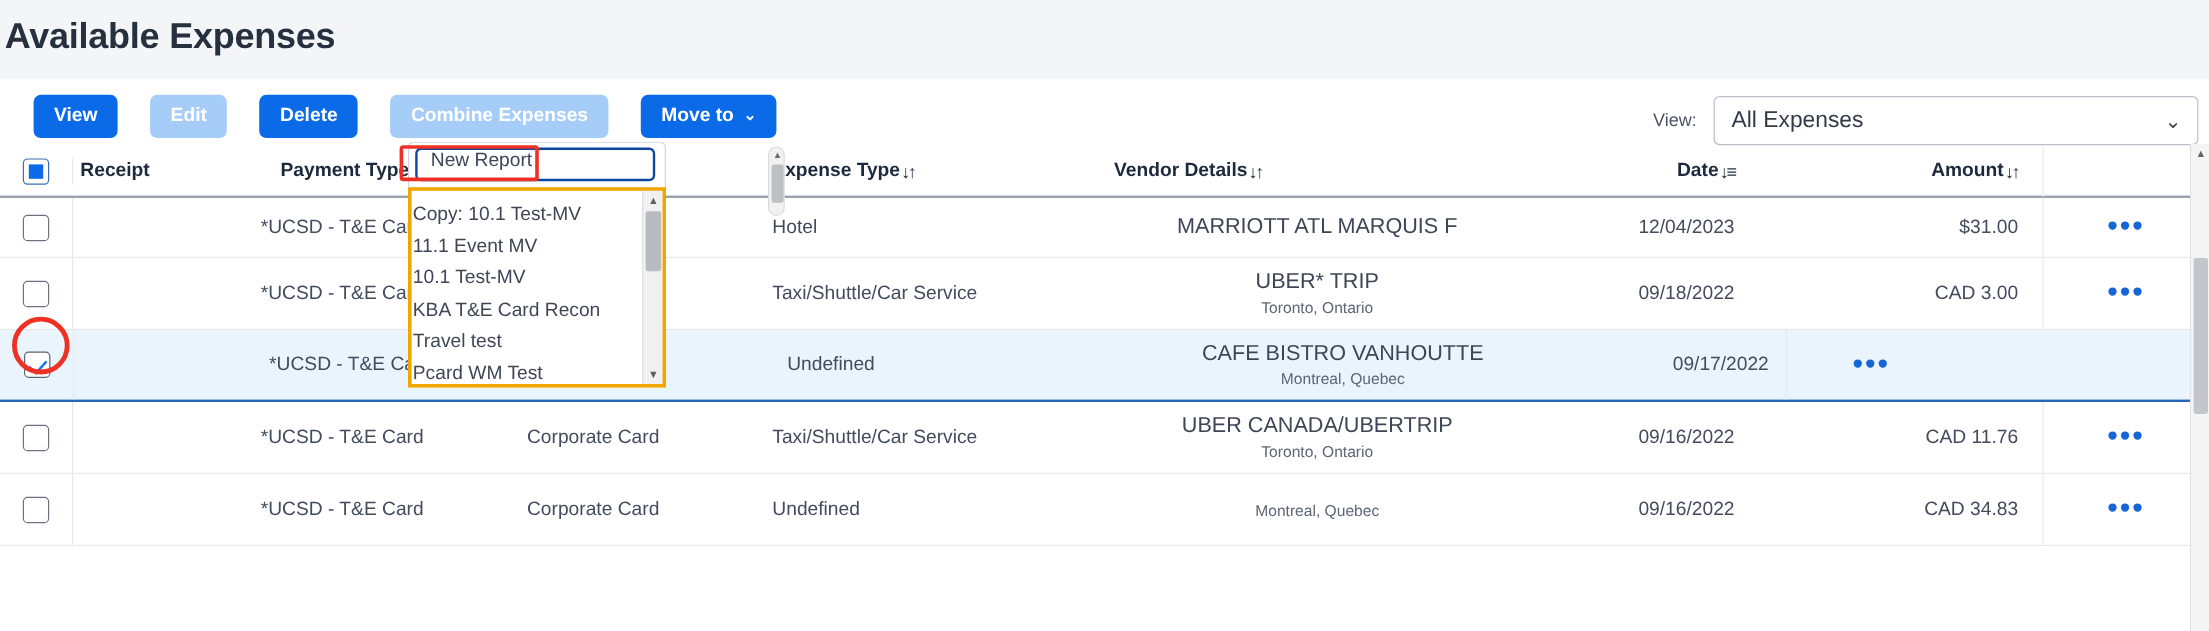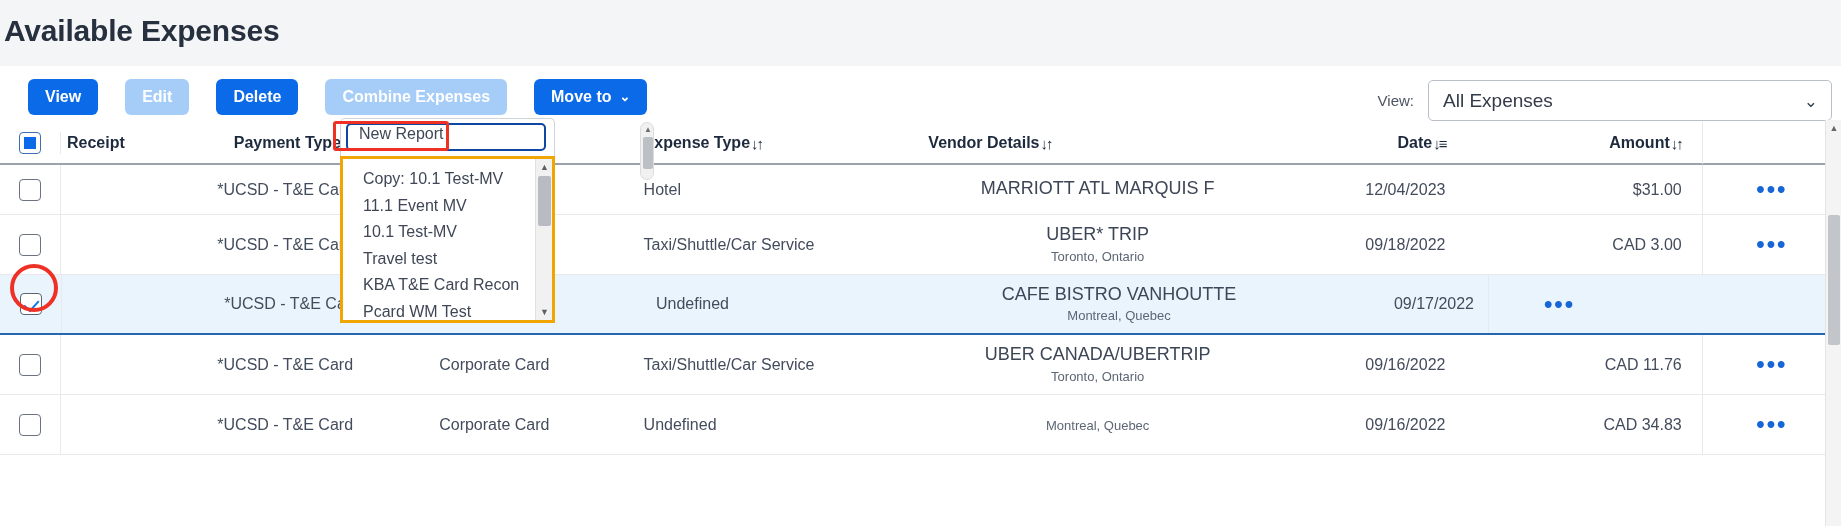--- a/index.html
+++ b/index.html
@@ -265,21 +265,21 @@
     box-sizing: border-box;
     overflow: hidden;
   }
   .dd-items {
     padding-top: 7px;
   }
   .dd-item {
     height: 26.5px;
     display: flex;
     align-items: center;
-    padding-left: 20px;
+    padding-left: 1px;
     font-size: 16px;
     color: #3f4756;
     white-space: nowrap;
     cursor: pointer;
   }
 
   
   .dd-scroll {
     position: absolute;
     right: 0px; top: 0px;
@@ -575,22 +575,22 @@
     <div class="dd-top">
       <div class="dd-newreport">
         <span>New Report</span>
       </div>
     </div>
     <div class="dd-list">
       <div class="dd-items">
         <div class="dd-item">Copy: 10.1 Test-MV</div>
         <div class="dd-item">11.1 Event MV</div>
         <div class="dd-item">10.1 Test-MV</div>
+        <div class="dd-item">KBA T&amp;E Card Recon</div>
         <div class="dd-item">Travel test</div>
-        <div class="dd-item">KBA T&amp;E Card Recon</div>
         <div class="dd-item">Pcard WM Test</div>
       </div>
       <div class="dd-scroll">
         <div class="dd-arrow up">▲</div>
         <div class="dd-thumb"></div>
         <div class="dd-arrow down">▼</div>
       </div>
     </div>
   </div>
 

